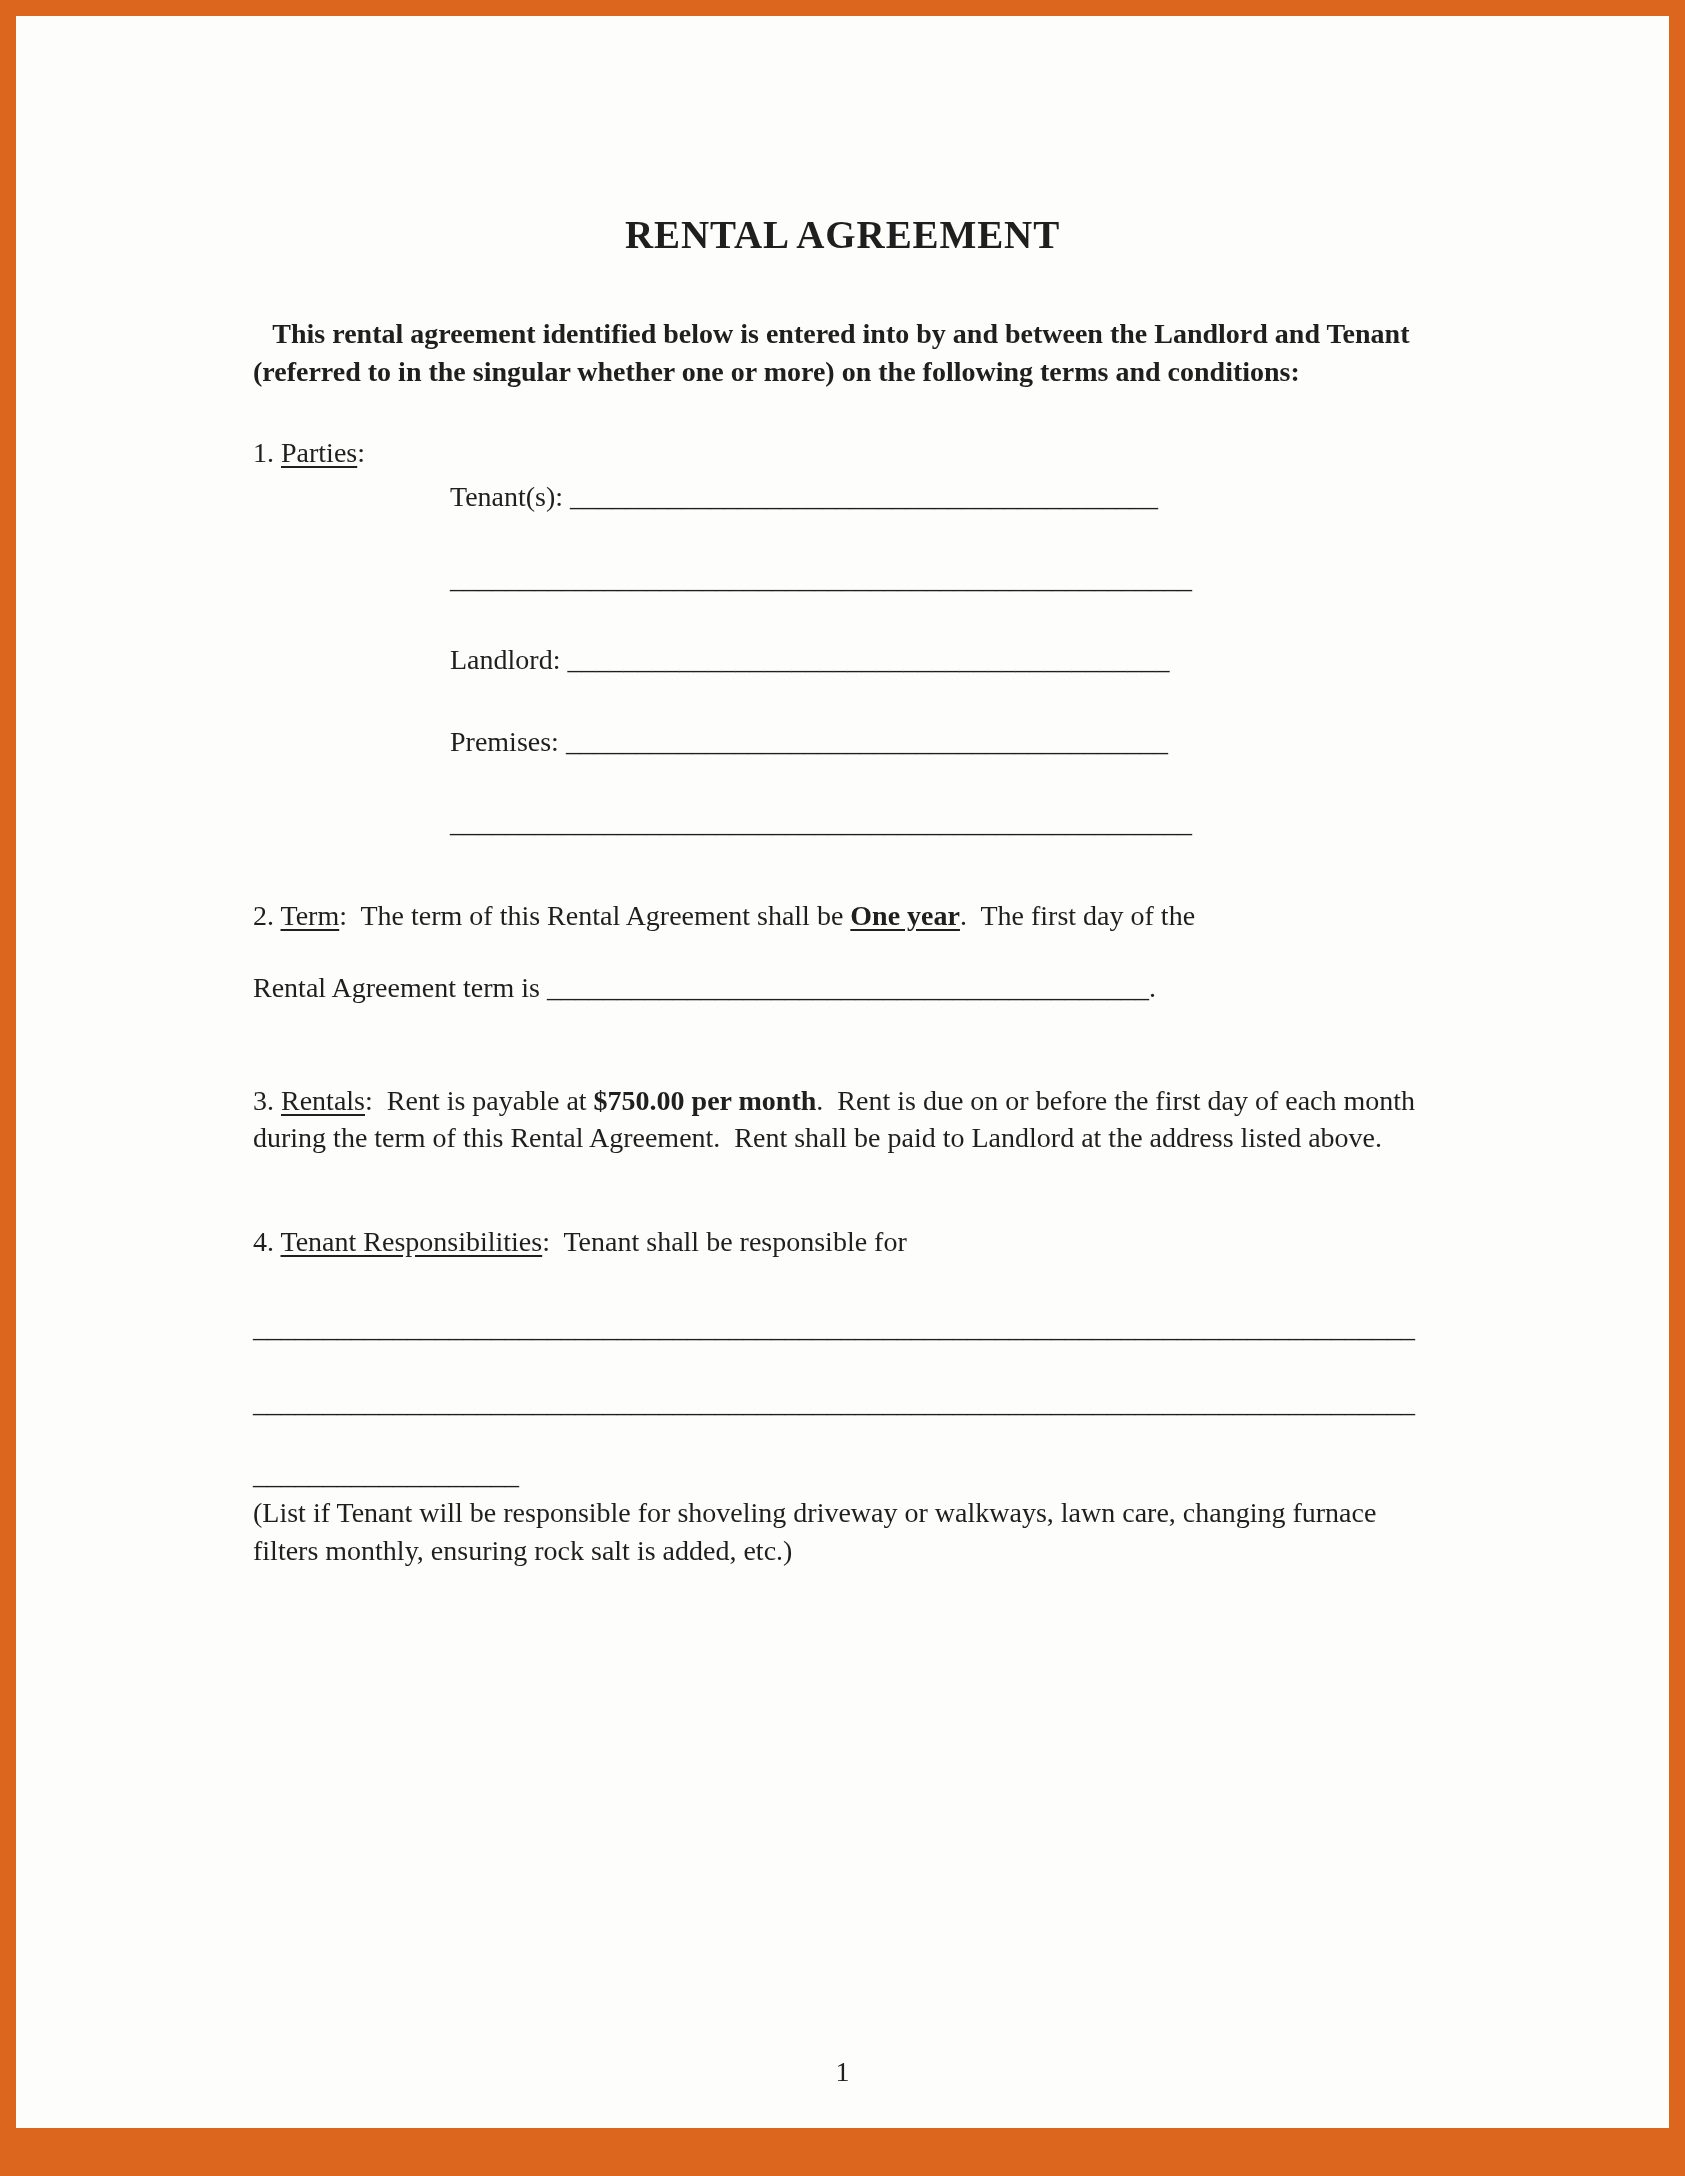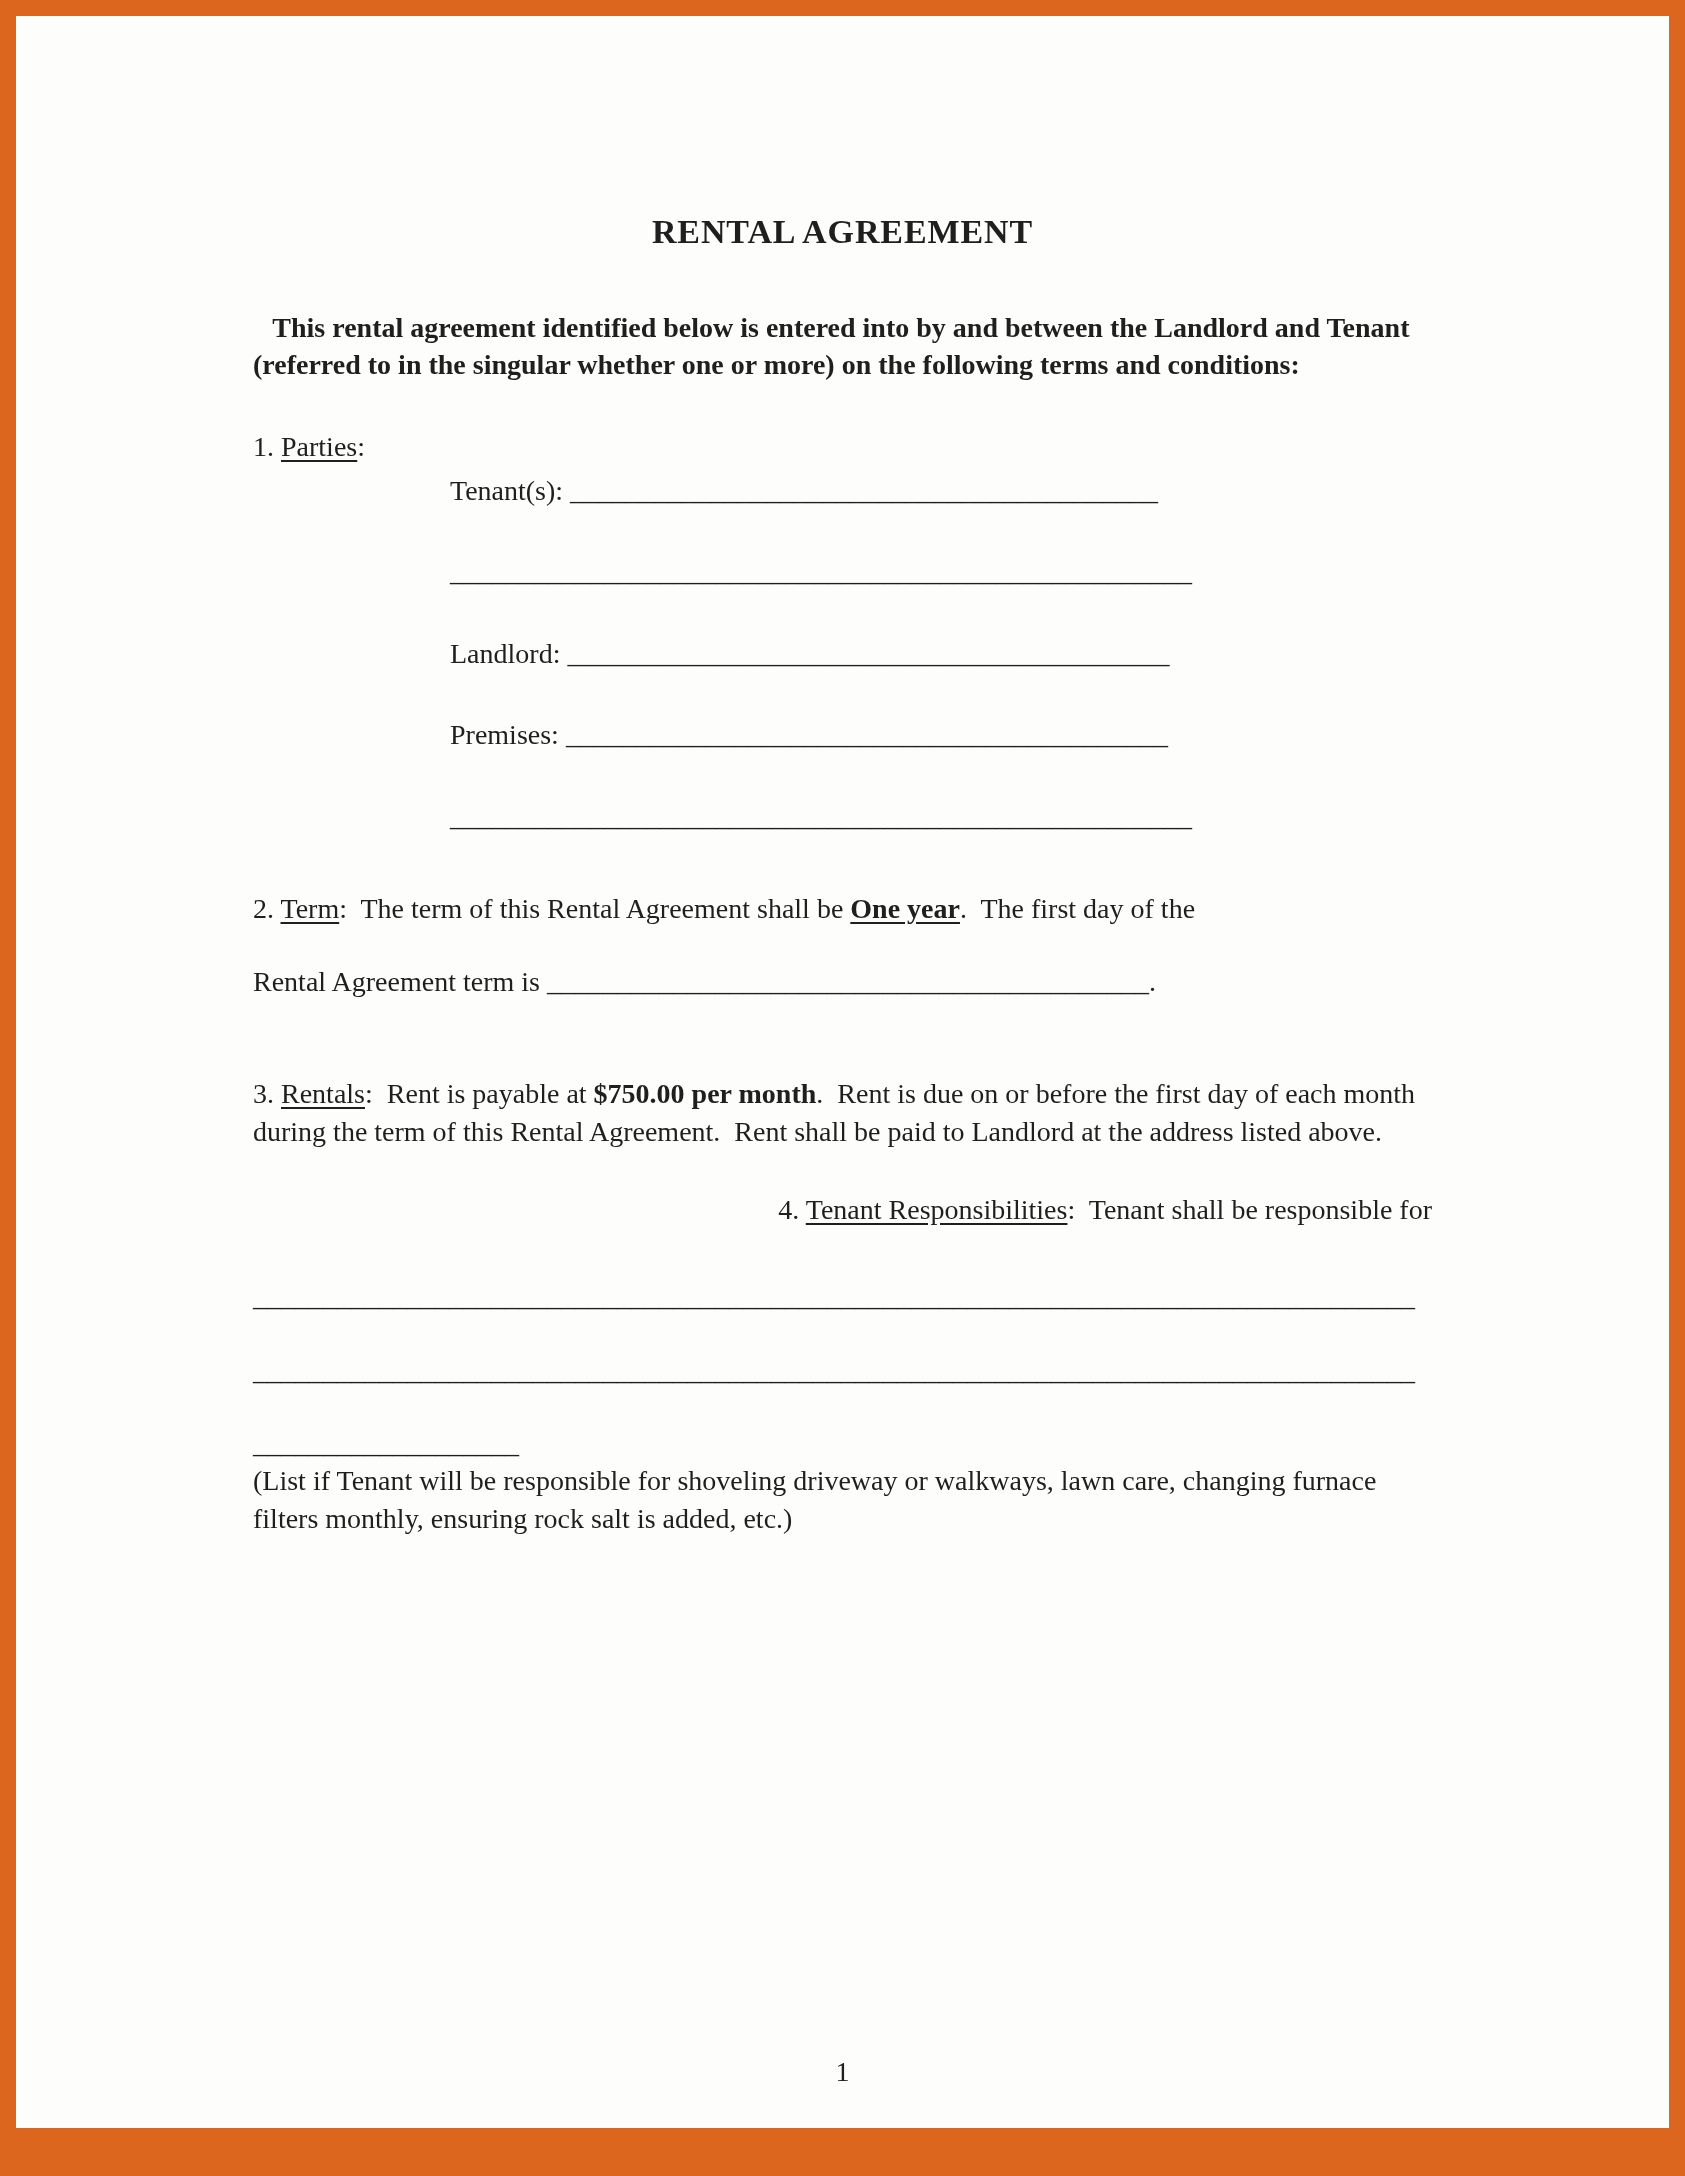--- a/index.html
+++ b/index.html
@@ -23,21 +23,21 @@
     overflow: hidden;
   }
   .content {
     padding: 0 237px;
     font-size: 28px;
     line-height: 1.34;
   }
   .title {
     text-align: center;
     font-weight: bold;
-    font-size: 34px;
+    font-size: 39px;
     letter-spacing: 0.9px;
     margin-top: 193px;
   }
   .intro {
     margin-top: 54px;
     text-indent: 19.3px;
     white-space: pre-wrap;
     font-weight: bold;
   }
   .parties {
@@ -55,21 +55,21 @@
     white-space: nowrap;
     margin-top: 44px;
   }
   .blank { letter-spacing: 0; }
   .u { text-decoration: underline; text-underline-offset: 3.5px; }
   .bu { font-weight: bold; text-decoration: underline; text-underline-offset: 3.5px; margin-top: 36px; }
   .b { font-weight: bold; }
   .term-line1 { margin-top: 16px; white-space: pre-wrap; }
   .term-line2 { margin-top: 35px; white-space: pre-wrap; }
   .rentals { margin-top: 75px; white-space: pre-wrap; }
-  .resp-heading { margin-top: 41px; white-space: pre-wrap; text-align: right; }
+  .resp-heading { margin-top: 66px; white-space: pre-wrap; }
   .blank-line { margin-top: 37px; white-space: nowrap; }
   .blank-line.first { margin-top: 49px; }
   .blank-line.short { margin-top: 35px; }
   .note { white-space: pre-wrap; }
   .page-number {
     position: absolute;
     bottom: 40px;
     left: 0;
     width: 100%;
     text-align: center;

